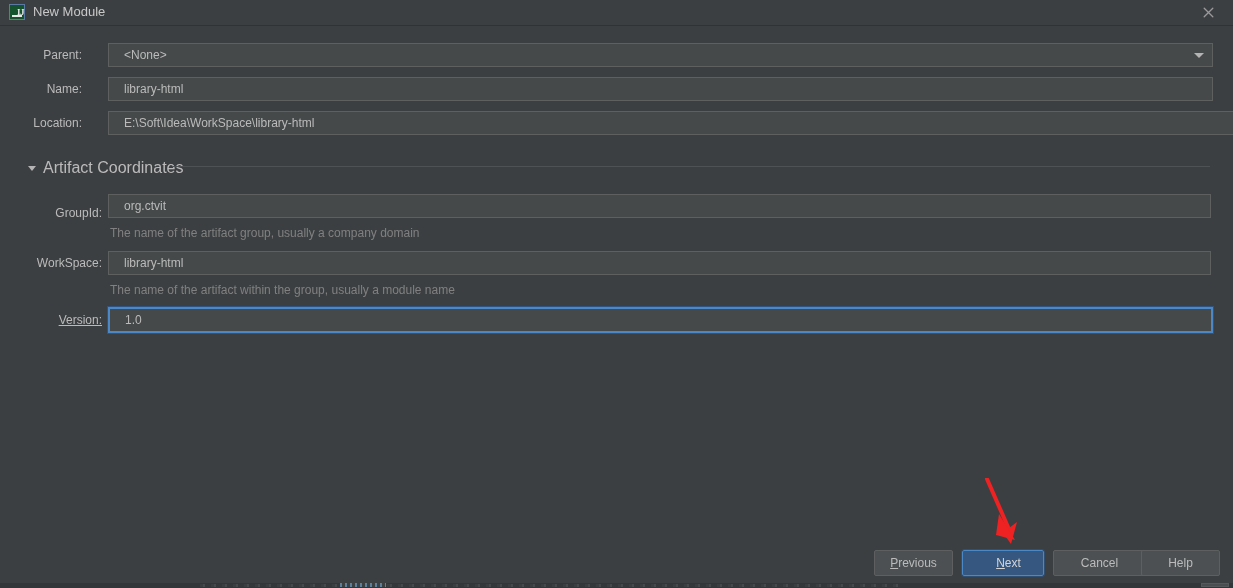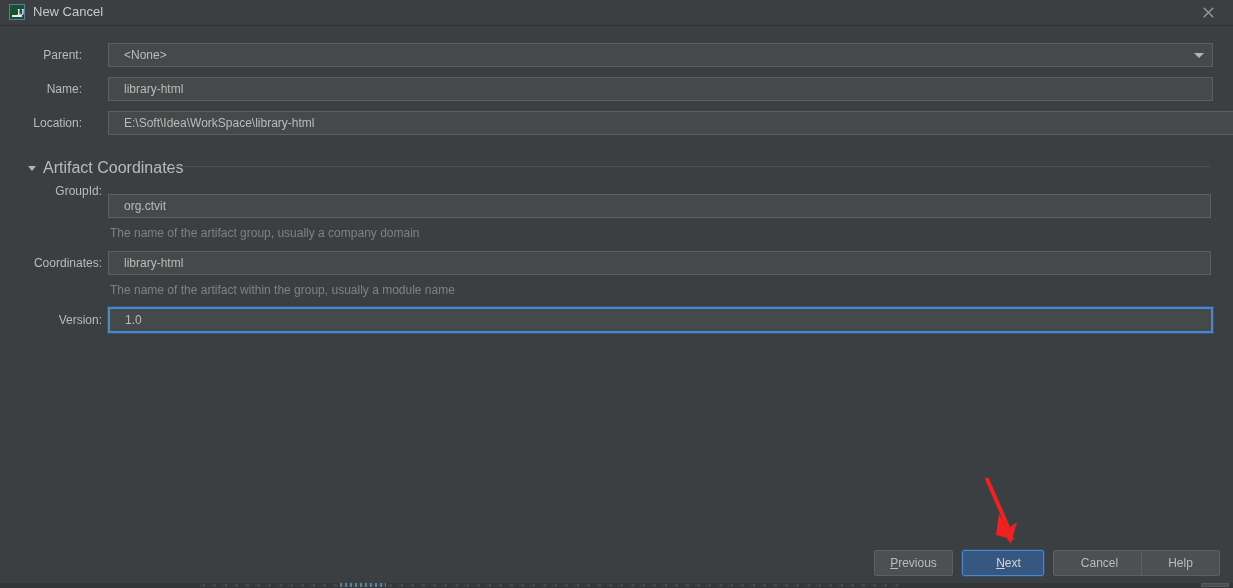--- a/index.html
+++ b/index.html
@@ -229,21 +229,21 @@
 </head>
 <body>
 
 <div id="dialog">
 
   <div class="titlebar">
     <div class="title-icon">
       <span>IJ</span>
       <div class="ij-bar"></div>
     </div>
-    <div class="title-text">New Cancel</div>
+    <div class="title-text">New Module</div>
     <div class="close-btn">
       <svg width="13" height="13" viewBox="0 0 13 13">
         <path d="M2.2,2.2 L10.8,10.8 M10.8,2.2 L2.2,10.8" stroke="#9a9a9a" stroke-width="1.3" fill="none" stroke-linecap="round"></path>
       </svg>
     </div>
   </div>
 
   <div class="row-label" style="left:0px; top:48px; width:82px;">Parent:</div>
   <div class="field" style="left:108px; top:43px; width:1105px;">
     <span class="val">&lt;None&gt;</span>
@@ -265,33 +265,33 @@
       </svg>
     </span>
   </div>
 
   <div class="section" style="left:28px; top:159px;">
     <span class="tri"></span>
     <span class="sec-label">Artifact Coordinates</span>
   </div>
   <div class="sec-line" style="left:172px; top:166px; width:1038px;"></div>
 
-  <div class="row-label" style="left:0px; top:184px; width:102px;">GroupId:</div>
+  <div class="row-label" style="left:0px; top:206px; width:102px;">GroupId:</div>
   <div class="field" style="left:108px; top:194px; width:1103px;">
     <span class="val">org.ctvit</span>
   </div>
   <div class="hint" style="left:110px; top:226px;">The name of the artifact group, usually a company domain</div>
 
-  <div class="row-label" style="left:0px; top:256px; width:102px;">Coordinates:</div>
+  <div class="row-label" style="left:0px; top:256px; width:102px;">WorkSpace:</div>
   <div class="field" style="left:108px; top:251px; width:1103px;">
     <span class="val">library-html</span>
   </div>
   <div class="hint" style="left:110px; top:283px;">The name of the artifact within the group, usually a module name</div>
 
-  <div class="row-label" style="left:0px; top:313px; width:102px;">Version:</div>
+  <div class="row-label" style="left:0px; top:313px; width:102px;text-decoration:underline;">Version:</div>
   <div class="field focused" style="left:108px; top:307px; width:1105px;">
     <span class="val">1.0</span>
   </div>
 
   <div class="arrow">
     <svg width="60" height="80" viewBox="0 0 60 80">
       <path d="M13,2 L34,50 L42,44 L36,66 L26,52 L34,49 Z" fill="#ee2222"></path>
       <path d="M12,1 L33,49" stroke="#ee2222" stroke-width="4" stroke-linecap="round"></path>
       <path d="M24,36 L40,62 L21,57 Z" fill="#ee2222"></path>
     </svg>

